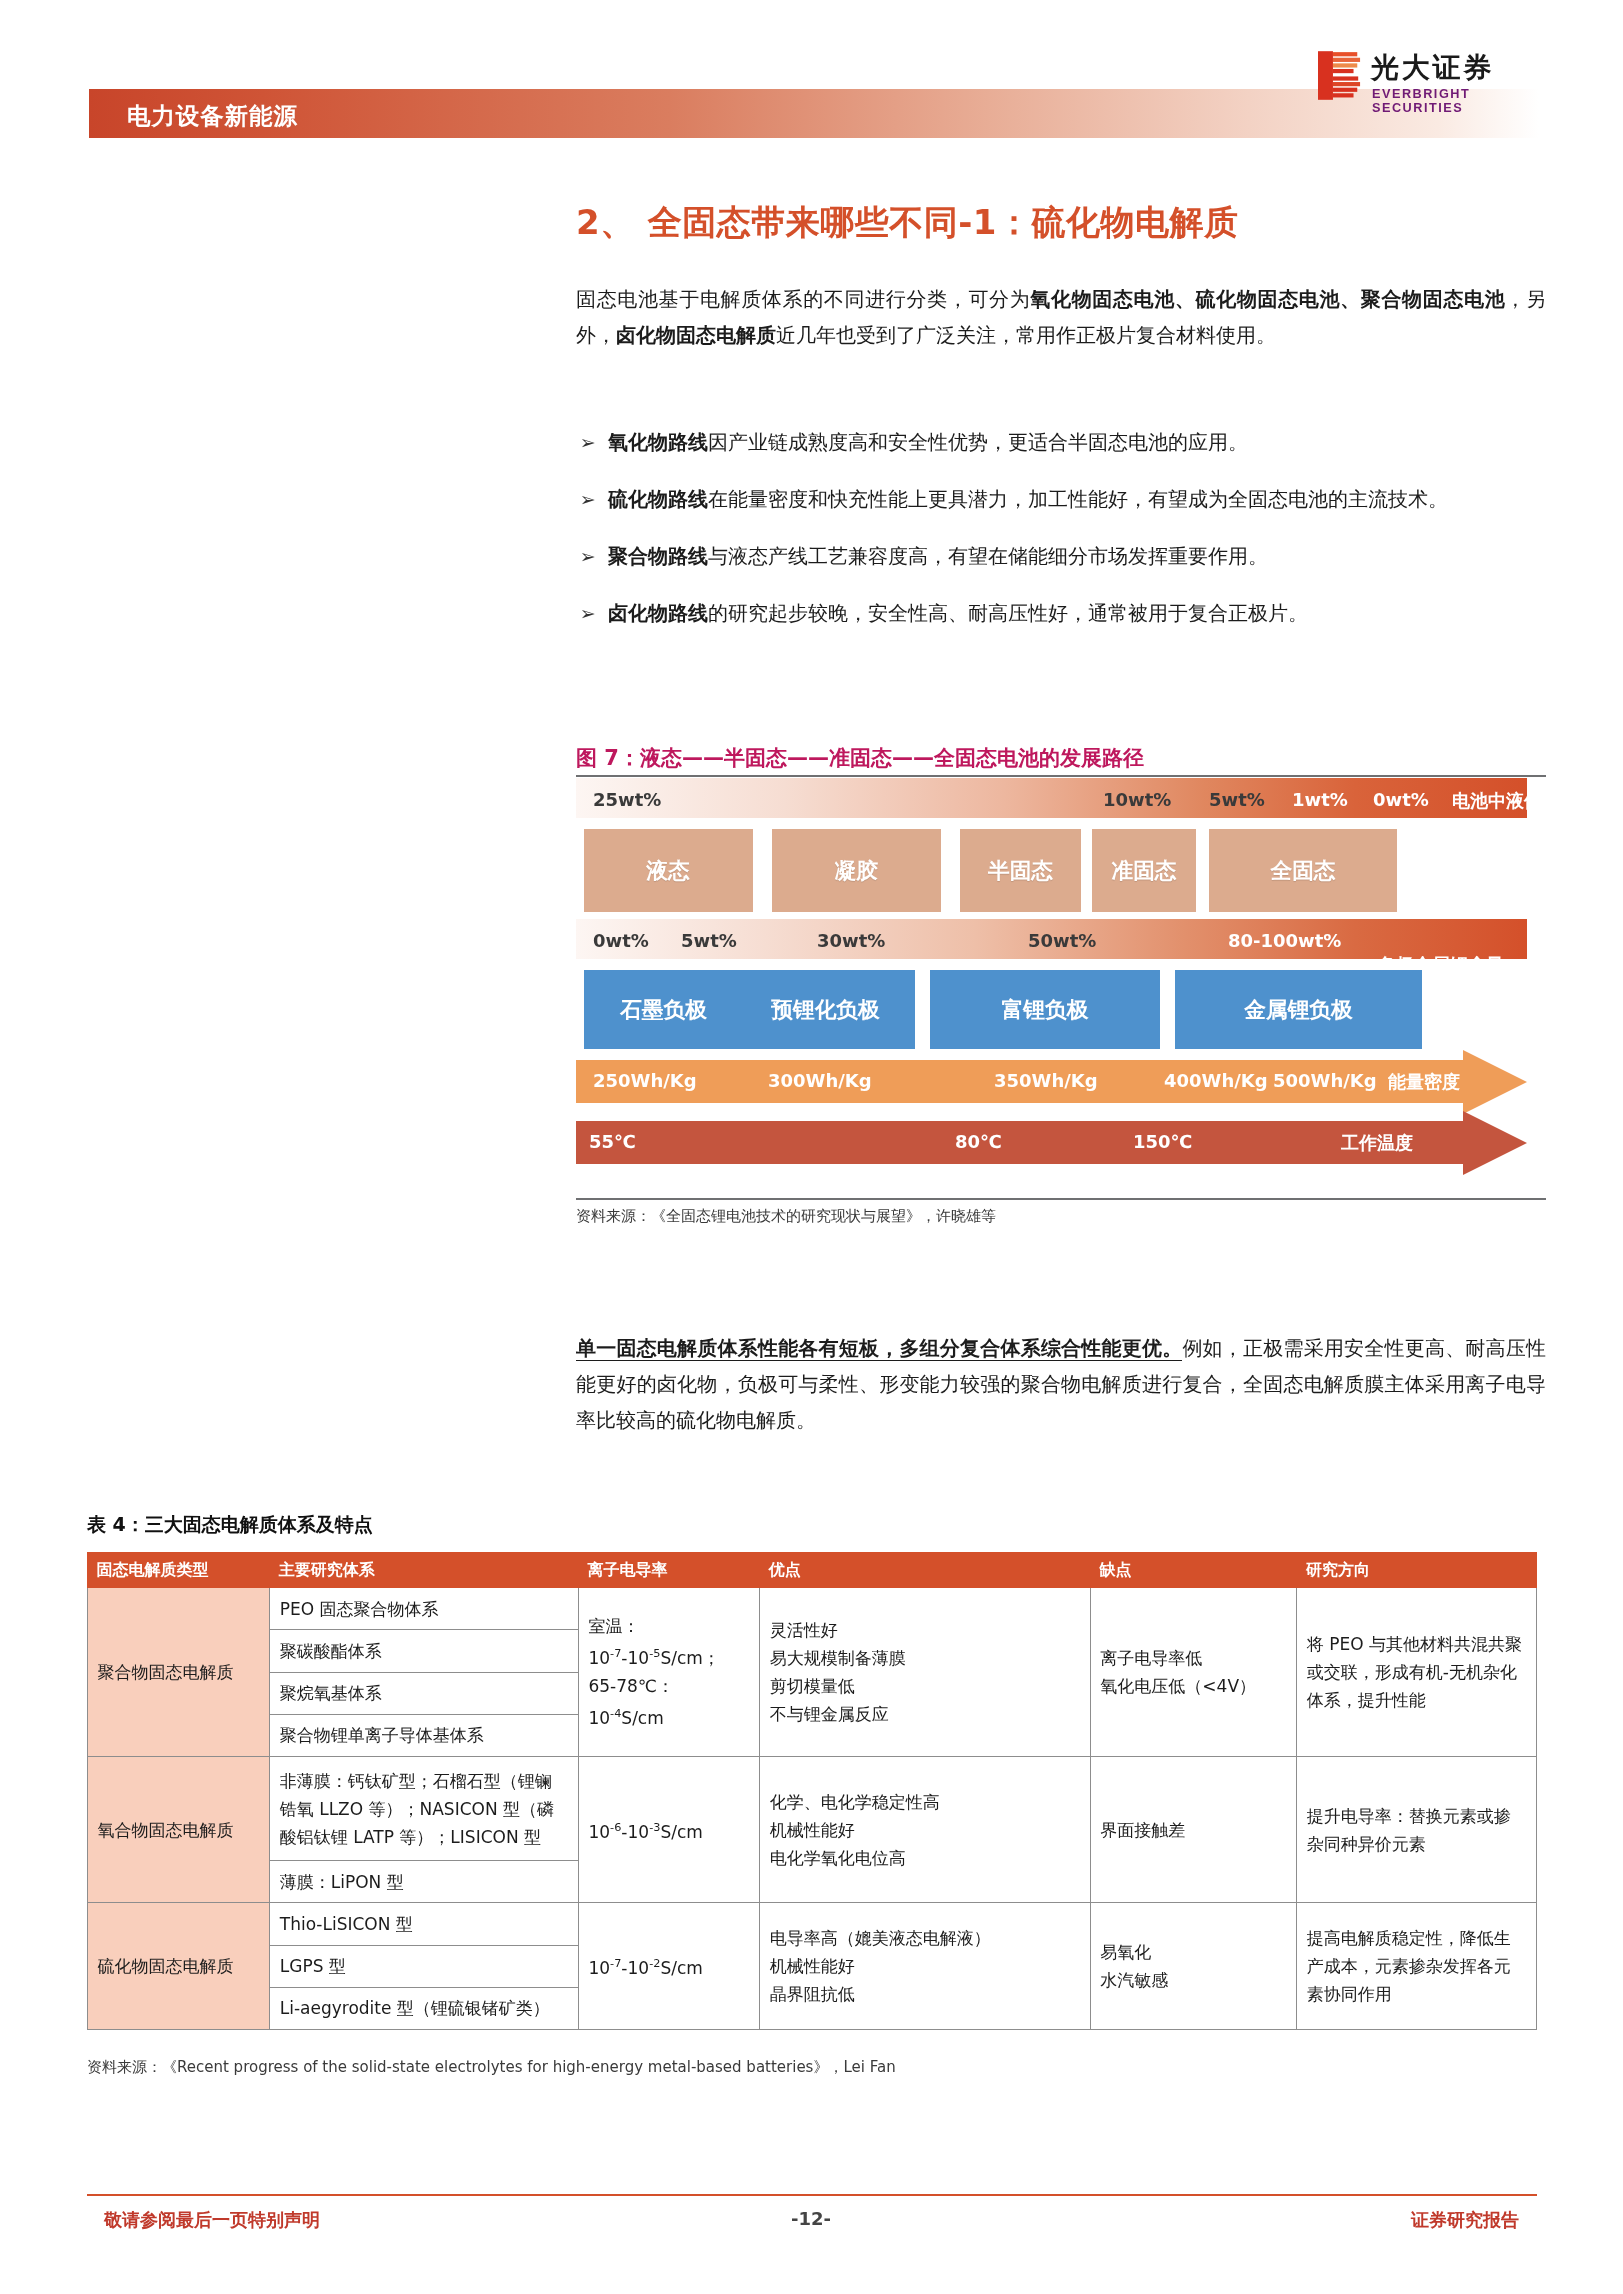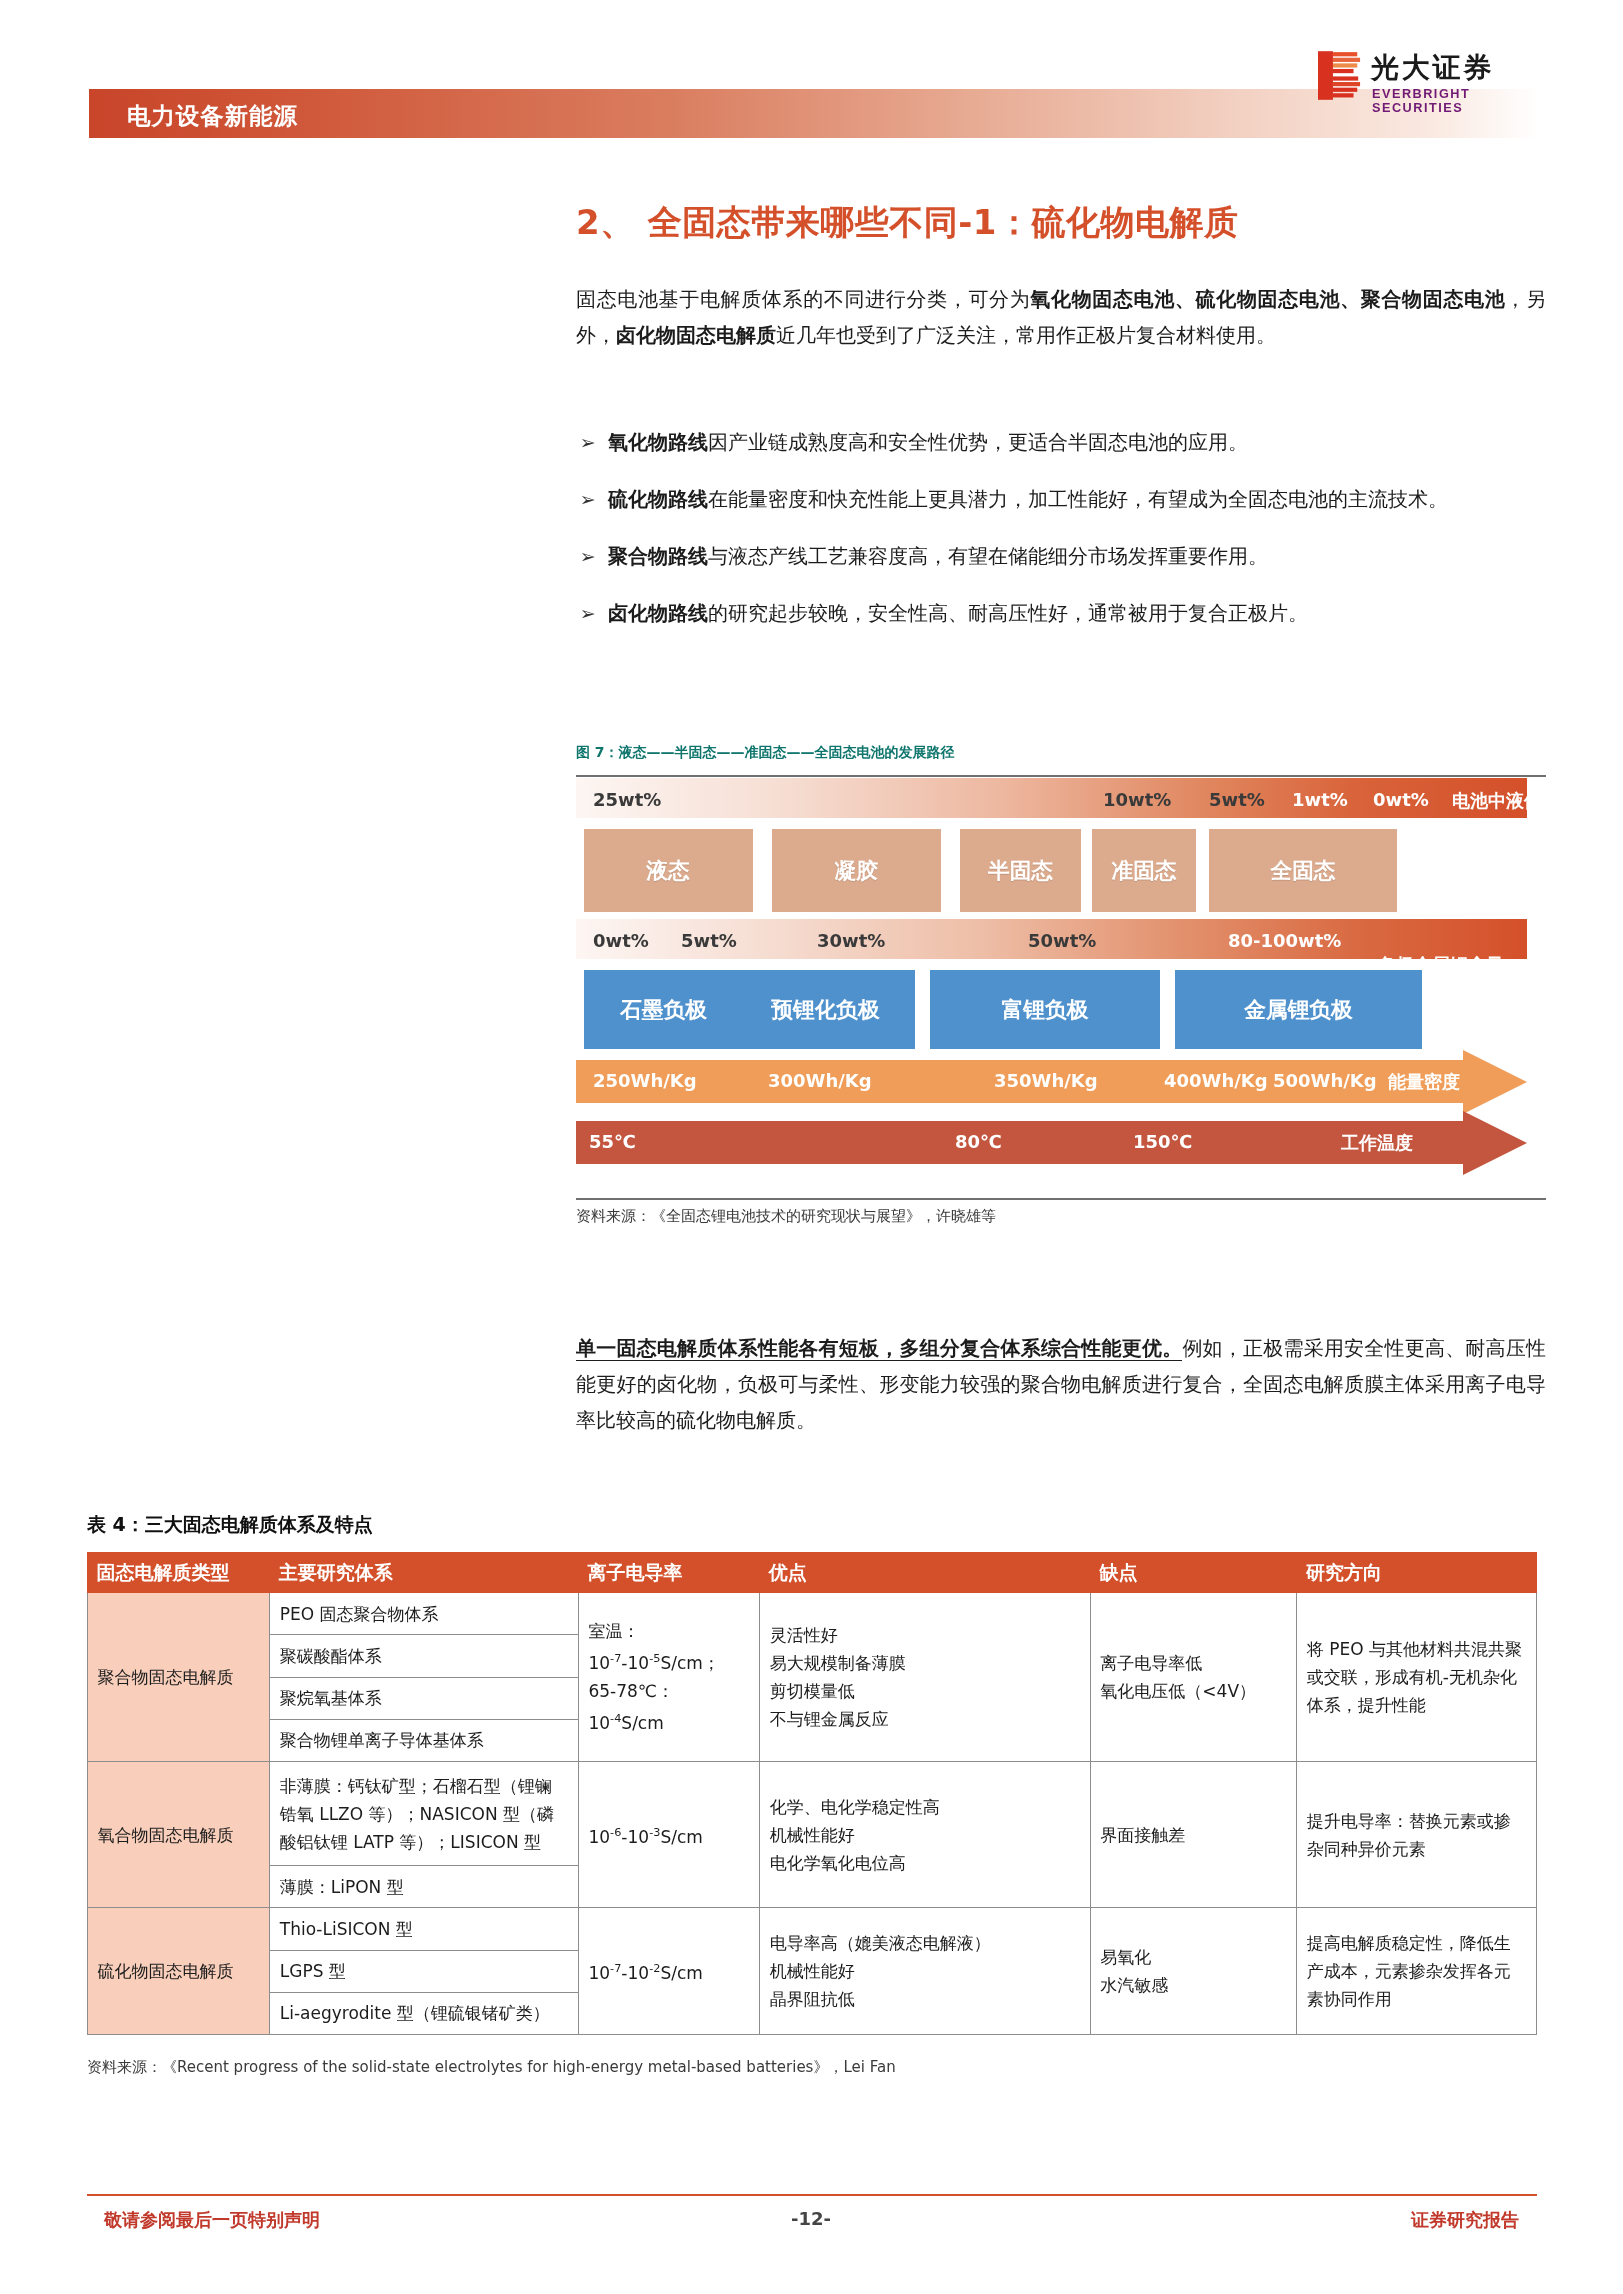--- a/index.html
+++ b/index.html
@@ -60,21 +60,21 @@
     font-size:20px;line-height:36px;
     font-family:"DejaVu Sans","Liberation Sans",sans-serif;
     color:#1c1c1c;text-align:justify;
   }
   .bullet .mk{position:absolute;left:3.8px;top:0;font-size:19px;color:#333;}
   .bullet b{font-weight:bold;}
 
   
   .fig-cap{
     position:absolute;left:576px;top:744px;
-    font-size:14px;font-weight:bold;color:#0f766e;
+    font-size:21px;font-weight:bold;color:#be185d;
     font-family:"DejaVu Sans","Liberation Sans",sans-serif;
   }
   .fig-rule{position:absolute;left:576px;top:775px;width:970px;height:1.9px;background:#6f7072;}
   .fig-box{position:absolute;left:576px;top:778px;width:970px;height:405px;background:#fff;}
 
   .grad-bar{position:absolute;height:40px;color:#fff;font-weight:bold;}
   .bar1{
     left:0;top:0;width:951px;
     background:linear-gradient(90deg,#fdf6f3 0%,#f6ddd2 22%,#edb79f 45%,#e0875f 66%,#d9633a 82%,#d4502a 100%);
   }
@@ -128,21 +128,21 @@
     position:absolute;left:87px;top:1512px;
     font-size:19px;font-weight:bold;color:#111;
     font-family:"DejaVu Sans","Liberation Sans",sans-serif;
   }
   table.t4{
     position:absolute;left:87px;top:1552px;width:1450px;
     border-collapse:collapse;
     font-family:"DejaVu Sans","Liberation Sans",sans-serif;
   }
   table.t4 th{
-    background:#d4502a;color:#ffffff;font-size:19px;font-weight:bold;
+    background:#d4502a;color:#ffffff;font-size:16px;font-weight:bold;
     text-align:left;padding:6.6px 8.5px;border:0.9px solid #d4502a;
     vertical-align:middle;
   }
   table.t4 td{
     border:0.9px solid #8d8d8d;font-size:17px;color:#1c1c1c;
     padding:6.6px 9.4px;vertical-align:middle;line-height:28px;
   }
   td.cat{background:#f9cfbc;font-size:18px;text-align:left;}
   td.sub{font-size:17.4px;}
   td.cond{font-size:18px;line-height:32px;}

